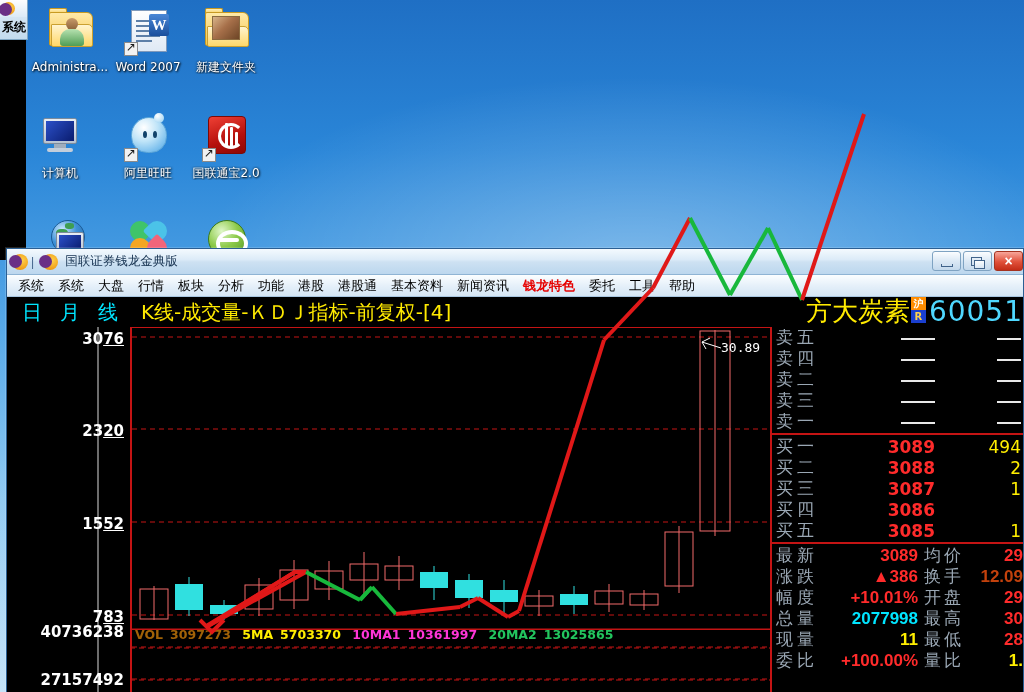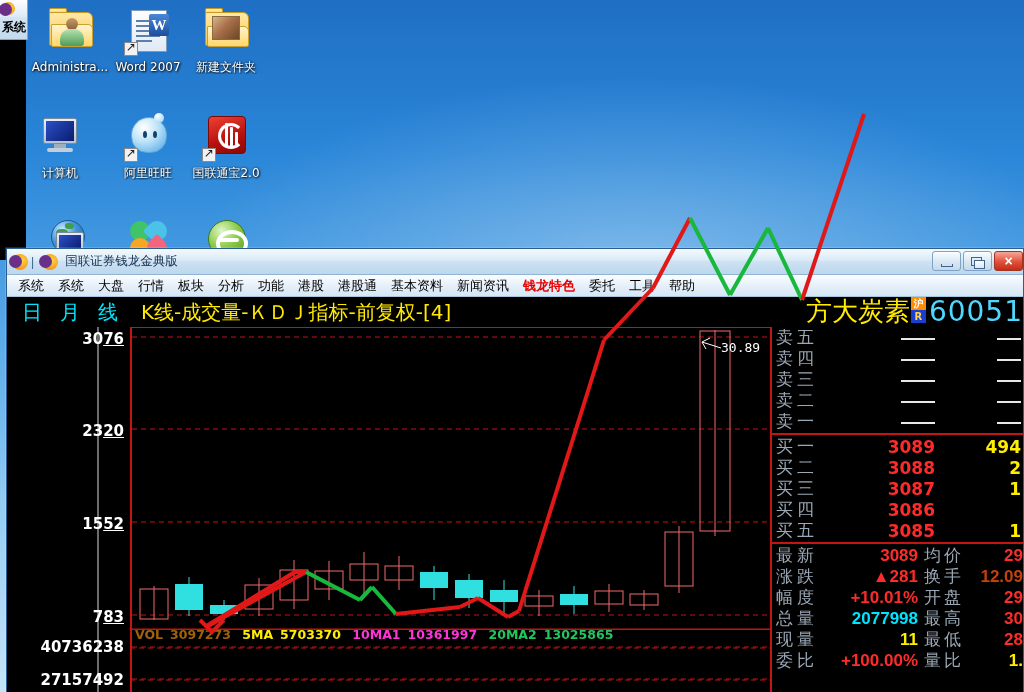--- a/index.html
+++ b/index.html
@@ -179,21 +179,21 @@
 
   
   .quote{
     position:absolute;right:0;top:0;width:253px;height:366px;background:#000;
     border-left:2px solid #c41414;box-sizing:border-box;overflow:hidden;
   }
   .qrow{display:flex;align-items:center;height:21px;font-family:"DejaVu Sans",sans-serif;}
   .qlbl{width:76px;flex:0 0 76px;color:#9aa7b4;font-size:17px;letter-spacing:4px;white-space:nowrap;
     padding-left:4px;box-sizing:border-box;}
   .qval{flex:1;text-align:right;font-size:17px;font-weight:bold;padding-right:6px;white-space:nowrap;}
-  .qvol{width:80px;flex:0 0 80px;text-align:right;font-size:17px;font-weight:bold;padding-right:2px;white-space:nowrap;}
+  .qvol{width:80px;flex:0 0 80px;text-align:right;font-size:17px;font-weight:normal;padding-right:2px;white-space:nowrap;}
   .dash{display:inline-block;width:34px;height:2px;background:#e8e8e8;vertical-align:middle;}
   .dash.sm{width:24px;}
   .sep-line{height:2px;background:#c41414;margin:1px 0;}
   .c-red{color:#ff2b2b;} .c-yel{color:#ffee00;} .c-cyan{color:#00e5ff;} .c-white{color:#c2410c;}
   .two-col{display:flex;height:21px;align-items:center;}
   .tc-l{display:flex;flex:0 0 148px;align-items:center;}
   .tc-r{display:flex;flex:1;align-items:center;overflow:hidden;}
   .tc-l .qlbl{width:64px;flex:0 0 64px;}
   .tc-l .qval{padding-right:2px;}
   .tc-r .qlbl{width:58px;flex:0 0 58px;letter-spacing:3px;}
@@ -394,21 +394,21 @@
 
   <div class="body-wrap">
 
     <div class="vdiv"></div>
 
     <div class="yaxis">
       <div class="ytick" style="top:3px">30<i>76</i></div>
       <div class="ytick" style="top:95px">23<i>20</i></div>
       <div class="ytick" style="top:188px">15<i>52</i></div>
       <div class="ytick" style="top:281px">7<i>83</i></div>
-      <div class="ytick" style="top:311px;right:6px">40736238</div>
+      <div class="ytick" style="top:296px;right:6px">40736238</div>
       <div class="ytick" style="top:344px;right:6px">27157492</div>
     </div>
 
     <div class="chart">
       <svg class="chart-svg" width="648" height="366" viewBox="0 0 648 366">
 
         <g stroke="#c41414" stroke-width="1" stroke-dasharray="5,4" fill="none">
           <line x1="0" y1="9" x2="648" y2="9"></line>
           <line x1="0" y1="101" x2="648" y2="101"></line>
           <line x1="0" y1="194" x2="648" y2="194"></line>
@@ -503,26 +503,26 @@
         <div class="qlbl">卖五</div>
         <div class="qval c-white"><span class="dash"></span></div>
         <div class="qvol c-white"><span class="dash sm"></span></div>
       </div>
       <div class="qrow">
         <div class="qlbl">卖四</div>
         <div class="qval c-white"><span class="dash"></span></div>
         <div class="qvol c-white"><span class="dash sm"></span></div>
       </div>
       <div class="qrow">
-        <div class="qlbl">卖三</div>
+        <div class="qlbl">卖二</div>
         <div class="qval c-white"><span class="dash"></span></div>
         <div class="qvol c-white"><span class="dash sm"></span></div>
       </div>
       <div class="qrow">
-        <div class="qlbl">卖二</div>
+        <div class="qlbl">卖三</div>
         <div class="qval c-white"><span class="dash"></span></div>
         <div class="qvol c-white"><span class="dash sm"></span></div>
       </div>
       <div class="qrow">
         <div class="qlbl">卖一</div>
         <div class="qval c-white"><span class="dash"></span></div>
         <div class="qvol c-white"><span class="dash sm"></span></div>
       </div>
 
       <div class="sep-line"></div>
@@ -561,21 +561,21 @@
           <div class="qval c-red">3089</div>
           </div>
         <div class="tc-r">
             <div class="qlbl">均价</div>
           <div class="qval c-red">29</div>
           </div>
       </div>
       <div class="two-col">
         <div class="tc-l">
             <div class="qlbl">涨跌</div>
-          <div class="qval c-red">▲281</div>
+          <div class="qval c-red">▲386</div>
           </div>
         <div class="tc-r">
             <div class="qlbl">换手</div>
           <div class="qval c-white">12.09</div>
           </div>
       </div>
       <div class="two-col">
         <div class="tc-l">
             <div class="qlbl">幅度</div>
           <div class="qval c-red">+10.01%</div>

